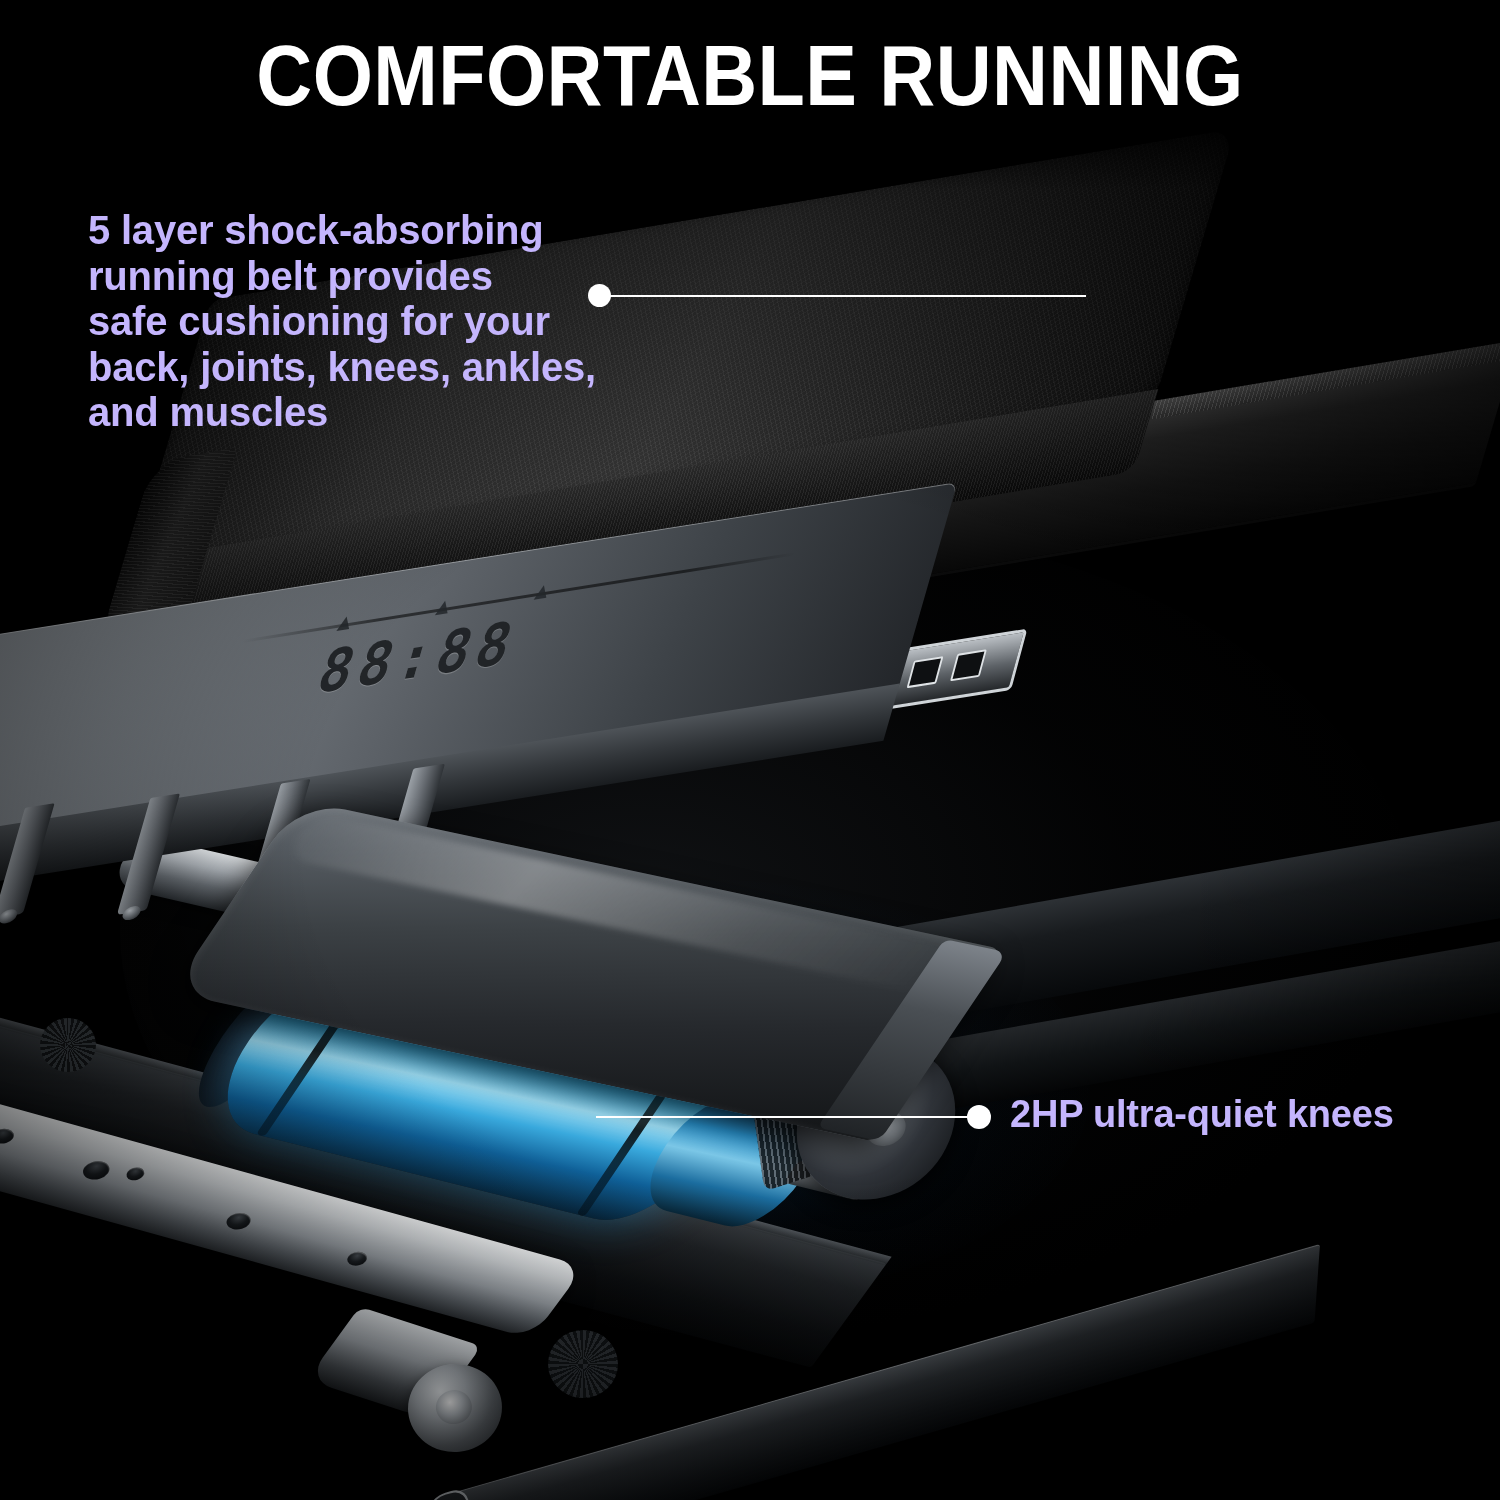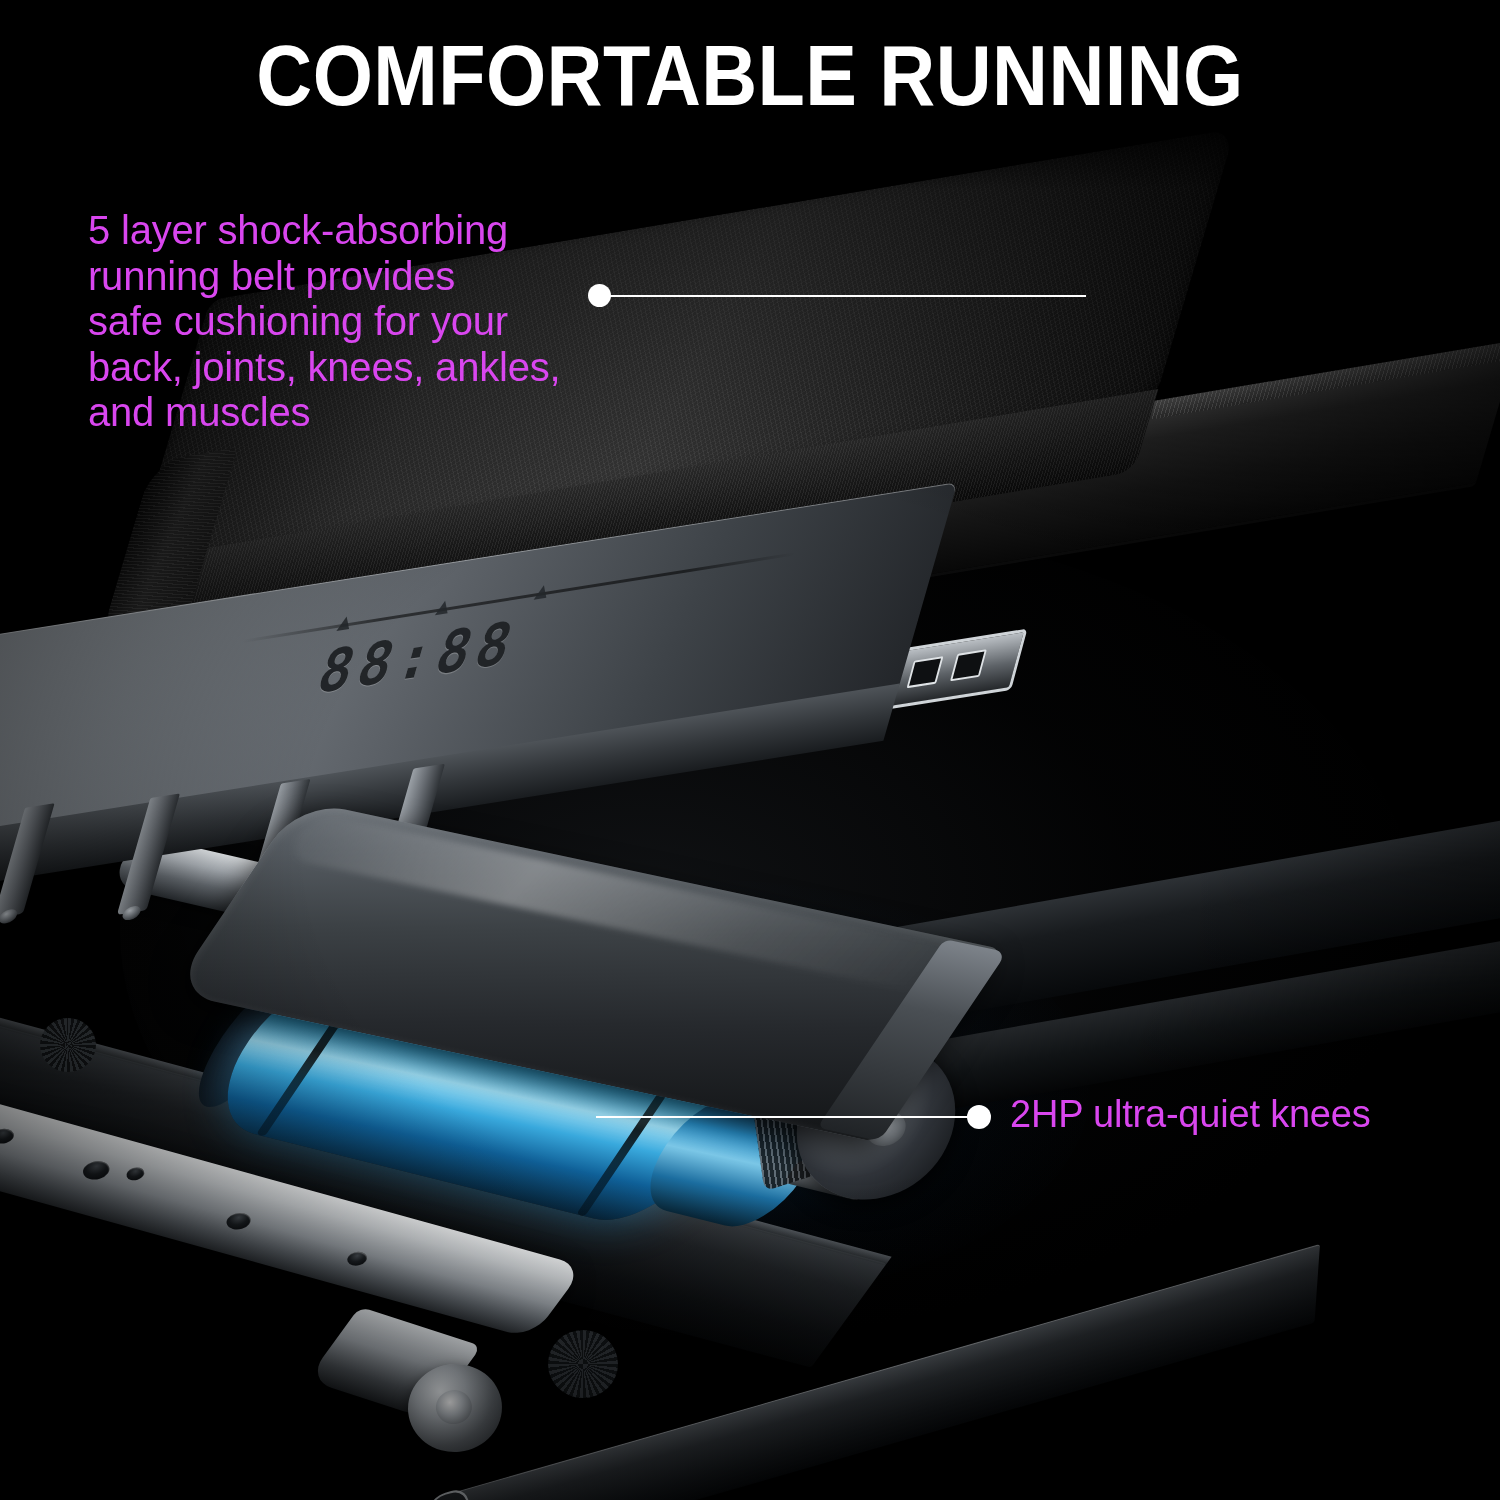--- a/index.html
+++ b/index.html
@@ -43,22 +43,22 @@
     font-weight: 700;
     letter-spacing: 0.5px;
     transform: scaleX(0.90);
     transform-origin: 50% 50%;
     white-space: nowrap;
   }
 
   
   .callout-text {
     position: absolute;
-    color: #d946ef;
-    font-weight: 400;
+    color: #c4b5fd;
+    font-weight: 700;
     white-space: pre-line;
   }
   #callout-belt-text {
     left: 88px; top: 208px;
     width: 520px;
     font-size: 40px;
     line-height: 1.14;
     letter-spacing: -0.2px;
   }
   #callout-motor-text {

